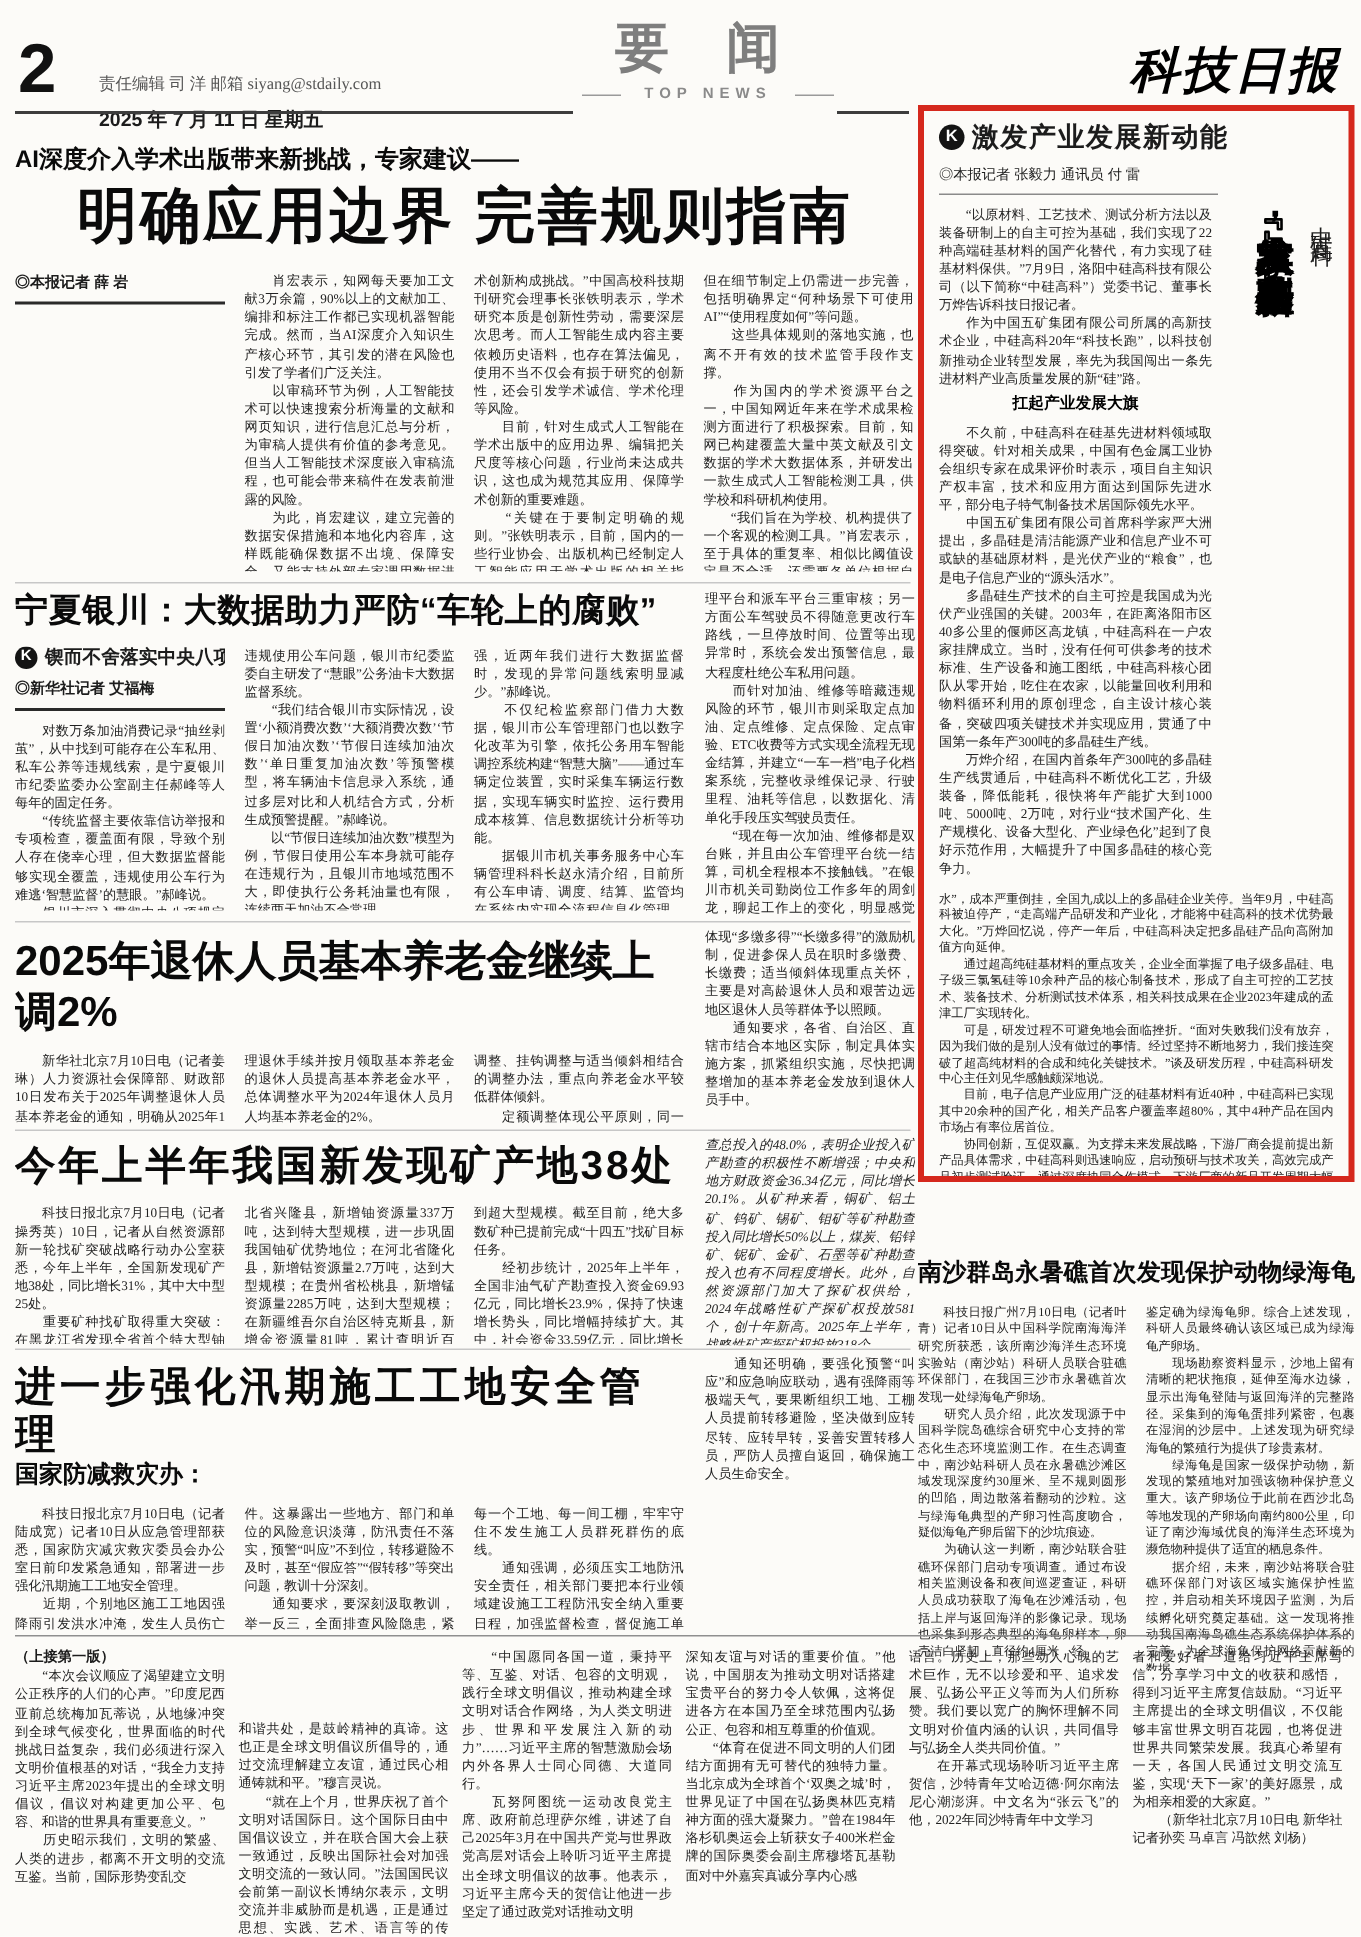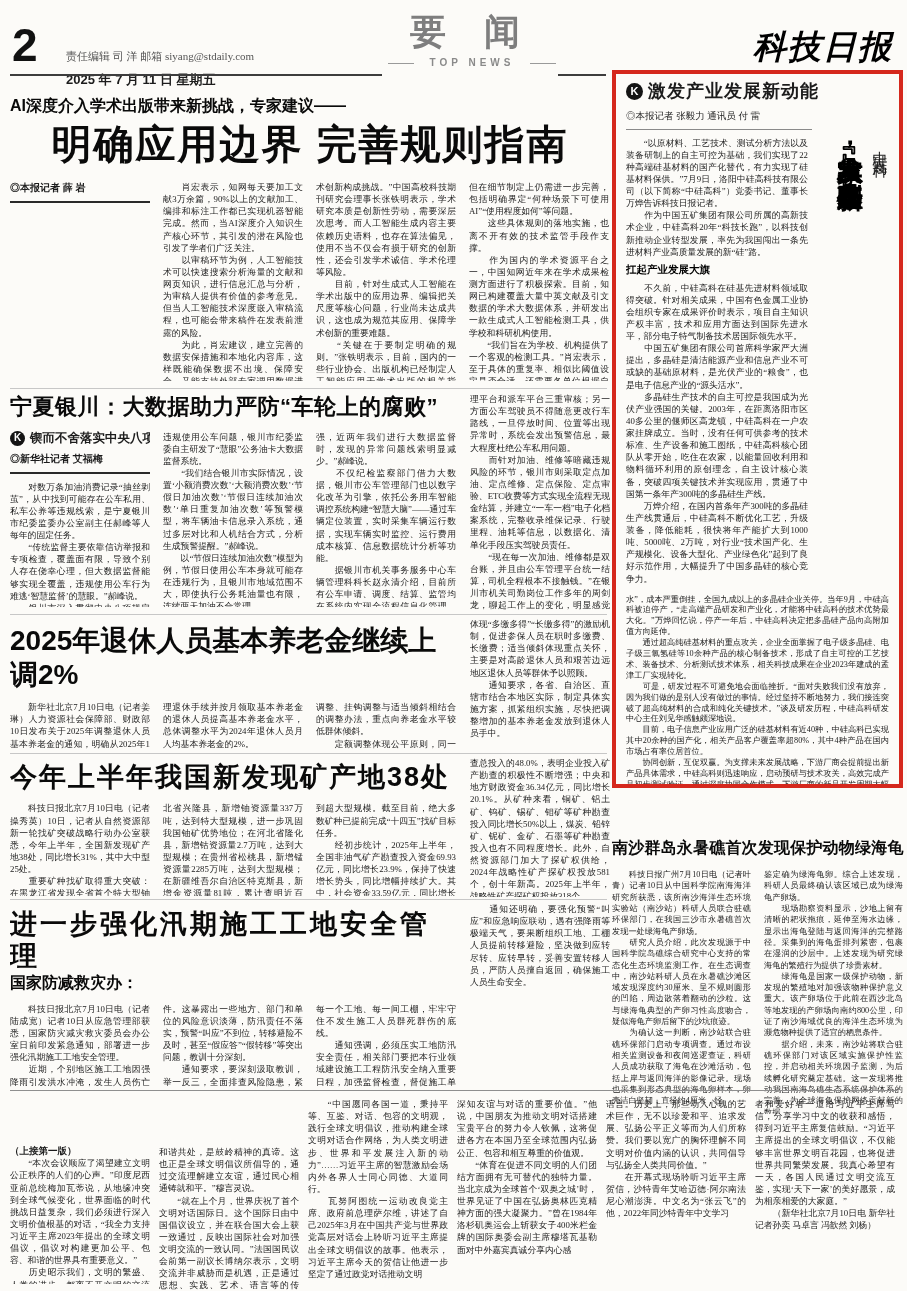--- a/index.html
+++ b/index.html
@@ -12,21 +12,21 @@
   .col{width:140px;overflow:hidden;}
   .rule{background:#3d3d3d;height:2px;}
   .thinline{background:#c7c7c7;height:1px;}
   .byline{font-weight:700;font-size:10px;border-bottom:2px solid #2a2a2a;
           padding-bottom:6px;margin-bottom:7px;font-family:"Liberation Sans",sans-serif;}
   .kicon{display:inline-flex;align-items:center;justify-content:center;width:15px;height:15px;
          border-radius:50%;background:#141414;color:#fff;font:700 10px/1 "Liberation Sans",sans-serif;
          margin-right:5px;flex:0 0 auto;}
   .tagrow{display:flex;align-items:center;margin-bottom:6px;}
   .tagtext{font:700 12.5px/1.2 "Liberation Sans",sans-serif;white-space:nowrap;}
-  .sub{font:700 10.5px/1.7 "Liberation Sans",sans-serif;margin:3px 0;color:#000;}
+  .sub{font:700 10.5px/1.7 "Liberation Sans",sans-serif;text-align:center;margin:3px 0;color:#000;}
   
   .pagenum{font:700 46px/1 "Liberation Sans",sans-serif;color:#111;}
   .dateline{font:700 13px/1.2 "Liberation Sans",sans-serif;}
   .editorline{font:11px/1.2 "Liberation Serif",serif;color:#555;}
   .section-cn{font:700 36px/1 "Liberation Sans",sans-serif;color:#7e7e7e;letter-spacing:14px;text-align:center;}
   .section-en{font:700 10px/1 "Liberation Sans",sans-serif;color:#8a8a8a;letter-spacing:4px;}
   .enrow{display:flex;align-items:center;justify-content:center;gap:16px;margin-top:8px;}
   .enrow .dash{width:26px;height:1px;background:#9a9a9a;}
   .masthead{font:700 italic 33px/1 "DejaVu Serif",serif;color:#000000;letter-spacing:2px;}
   
@@ -139,21 +139,21 @@
     <div style="width:447px;">
       <div class="hl" style="font-size:27px;line-height:1.2;margin-top:4px;letter-spacing:2px;">今年上半年我国新发现矿产地38处</div>
       <div class="row" style="margin-top:9px;height:94px;">
         <div class="col body">　　科技日报北京7月10日电（记者操秀英）10日，记者从自然资源部新一轮找矿突破战略行动办公室获悉，今年上半年，全国新发现矿产地38处，同比增长31%，其中大中型25处。
 　　重要矿种找矿取得重大突破：在黑龙江省发现全省首个特大型铀矿；在河</div>
         <div class="col body">北省兴隆县，新增铀资源量337万吨，达到特大型规模，进一步巩固我国铀矿优势地位；在河北省隆化县，新增钴资源量2.7万吨，达到大型规模；在贵州省松桃县，新增锰资源量2285万吨，达到大型规模；在新疆维吾尔自治区特克斯县，新增金资源量81吨，累计查明近百吨，达</div>
         <div class="col body">到超大型规模。截至目前，绝大多数矿种已提前完成“十四五”找矿目标任务。
 　　经初步统计，2025年上半年，全国非油气矿产勘查投入资金69.93亿元，同比增长23.9%，保持了快速增长势头，同比增幅持续扩大。其中，社会资金33.59亿元，同比增长28.2%，占矿产勘</div>
       </div>
     </div>
-    <div class="col body" style="height:140px;">查总投入的48.0%，表明企业投入矿产勘查的积极性不断增强；中央和地方财政资金36.34亿元，同比增长20.1%。从矿种来看，铜矿、铝土矿、钨矿、锡矿、钼矿等矿种勘查投入同比增长50%以上，煤炭、铅锌矿、铌矿、金矿、石墨等矿种勘查投入也有不同程度增长。此外，自然资源部门加大了探矿权供给，2024年战略性矿产探矿权投放581个，创十年新高。2025年上半年，战略性矿产探矿权投放318个。</div>
+    <div class="col body" style="height:140px;font-style:italic;">查总投入的48.0%，表明企业投入矿产勘查的积极性不断增强；中央和地方财政资金36.34亿元，同比增长20.1%。从矿种来看，铜矿、铝土矿、钨矿、锡矿、钼矿等矿种勘查投入同比增长50%以上，煤炭、铅锌矿、铌矿、金矿、石墨等矿种勘查投入也有不同程度增长。此外，自然资源部门加大了探矿权供给，2024年战略性矿产探矿权投放581个，创十年新高。2025年上半年，战略性矿产探矿权投放318个。</div>
   </div>
 
   <div class="abs thinline" style="left:10px;top:899px;width:597px;"></div>
 
   <div class="abs" style="left:10px;top:903px;width:600px;height:184px;display:flex;gap:13px;overflow:hidden;">
     <div style="width:447px;">
       <div class="hl" style="font-size:27px;line-height:1.2;margin-top:5px;letter-spacing:3px;">进一步强化汛期施工工地安全管理</div>
       <div class="hl" style="font-size:16px;">国家防减救灾办：</div>
       <div class="row" style="margin-top:9px;height:104px;">
         <div class="col body">　　科技日报北京7月10日电（记者陆成宽）记者10日从应急管理部获悉，国家防灾减灾救灾委员会办公室日前印发紧急通知，部署进一步强化汛期施工工地安全管理。
@@ -208,21 +208,21 @@
 　　现场勘察资料显示，沙地上留有清晰的耙状拖痕，延伸至海水边缘，显示出海龟登陆与返回海洋的完整路径。采集到的海龟蛋排列紧密，包裹在湿润的沙层中。上述发现为研究绿海龟的繁殖行为提供了珍贵素材。
 　　绿海龟是国家一级保护动物，新发现的繁殖地对加强该物种保护意义重大。该产卵场位于此前在西沙北岛等地发现的产卵场向南约800公里，印证了南沙海域优良的海洋生态环境为濒危物种提供了适宜的栖息条件。
 　　据介绍，未来，南沙站将联合驻礁环保部门对该区域实施保护性监控，并启动相关环境因子监测，为后续孵化研究奠定基础。这一发现将推动我国南海岛礁生态系统保护体系的完善，为全球海龟保护网络贡献新的数据。</div>
     </div>
   </div>
 
   <div class="abs" style="left:10px;top:1090px;width:887px;height:1px;background:#8f8f8f;"></div>
 
   <div class="abs row" style="left:10px;top:1098px;width:885px;gap:9px;">
     <div class="col" style="height:186px;">
-      <div style="font:700 9.5px/1.4 'Liberation Sans',sans-serif;margin-top:46px;">（上接第一版）</div>
+      <div style="font:700 9.5px/1.4 'Liberation Sans',sans-serif;">（上接第一版）</div>
       <div class="body">　　“本次会议顺应了渴望建立文明公正秩序的人们的心声。”印度尼西亚前总统梅加瓦蒂说，从地缘冲突到全球气候变化，世界面临的时代挑战日益复杂，我们必须进行深入文明价值根基的对话，“我全力支持习近平主席2023年提出的全球文明倡议，倡议对构建更加公平、包容、和谐的世界具有重要意义。”
 　　历史昭示我们，文明的繁盛、人类的进步，都离不开文明的交流互鉴。当前，国际形势变乱交</div>
     </div>
     <div class="col body" style="height:186px;margin-top:48px;">和谐共处，是鼓岭精神的真谛。这也正是全球文明倡议所倡导的，通过交流理解建立友谊，通过民心相通铸就和平。”穆言灵说。
 　　“就在上个月，世界庆祝了首个文明对话国际日。这个国际日由中国倡议设立，并在联合国大会上获一致通过，反映出国际社会对加强文明交流的一致认同。”法国国民议会前第一副议长博纳尔表示，文明交流并非威胁而是机遇，正是通过思想、实践、艺术、语言等的传播，各国人民才能不断共享人类智慧的成果。</div>
     <div class="col body" style="height:186px;">　　“中国愿同各国一道，秉持平等、互鉴、对话、包容的文明观，践行全球文明倡议，推动构建全球文明对话合作网络，为人类文明进步、世界和平发展注入新的动力”……习近平主席的智慧激励会场内外各界人士同心同德、大道同行。
 　　瓦努阿图统一运动改良党主席、政府前总理萨尔维，讲述了自己2025年3月在中国共产党与世界政党高层对话会上聆听习近平主席提出全球文明倡议的故事。他表示，习近平主席今天的贺信让他进一步坚定了通过政党对话推动文明</div>
     <div class="col body" style="height:186px;">深知友谊与对话的重要价值。”他说，中国朋友为推动文明对话搭建宝贵平台的努力令人钦佩，这将促进各方在本国乃至全球范围内弘扬公正、包容和相互尊重的价值观。
 　　“体育在促进不同文明的人们团结方面拥有无可替代的独特力量。当北京成为全球首个‘双奥之城’时，世界见证了中国在弘扬奥林匹克精神方面的强大凝聚力。”曾在1984年洛杉矶奥运会上斩获女子400米栏金牌的国际奥委会副主席穆塔瓦基勒面对中外嘉宾真诚分享内心感</div>
     <div class="col body" style="height:186px;">语言。历史上，那些动人心魄的艺术巨作，无不以珍爱和平、追求发展、弘扬公平正义等而为人们所称赞。我们要以宽广的胸怀理解不同文明对价值内涵的认识，共同倡导与弘扬全人类共同价值。”

